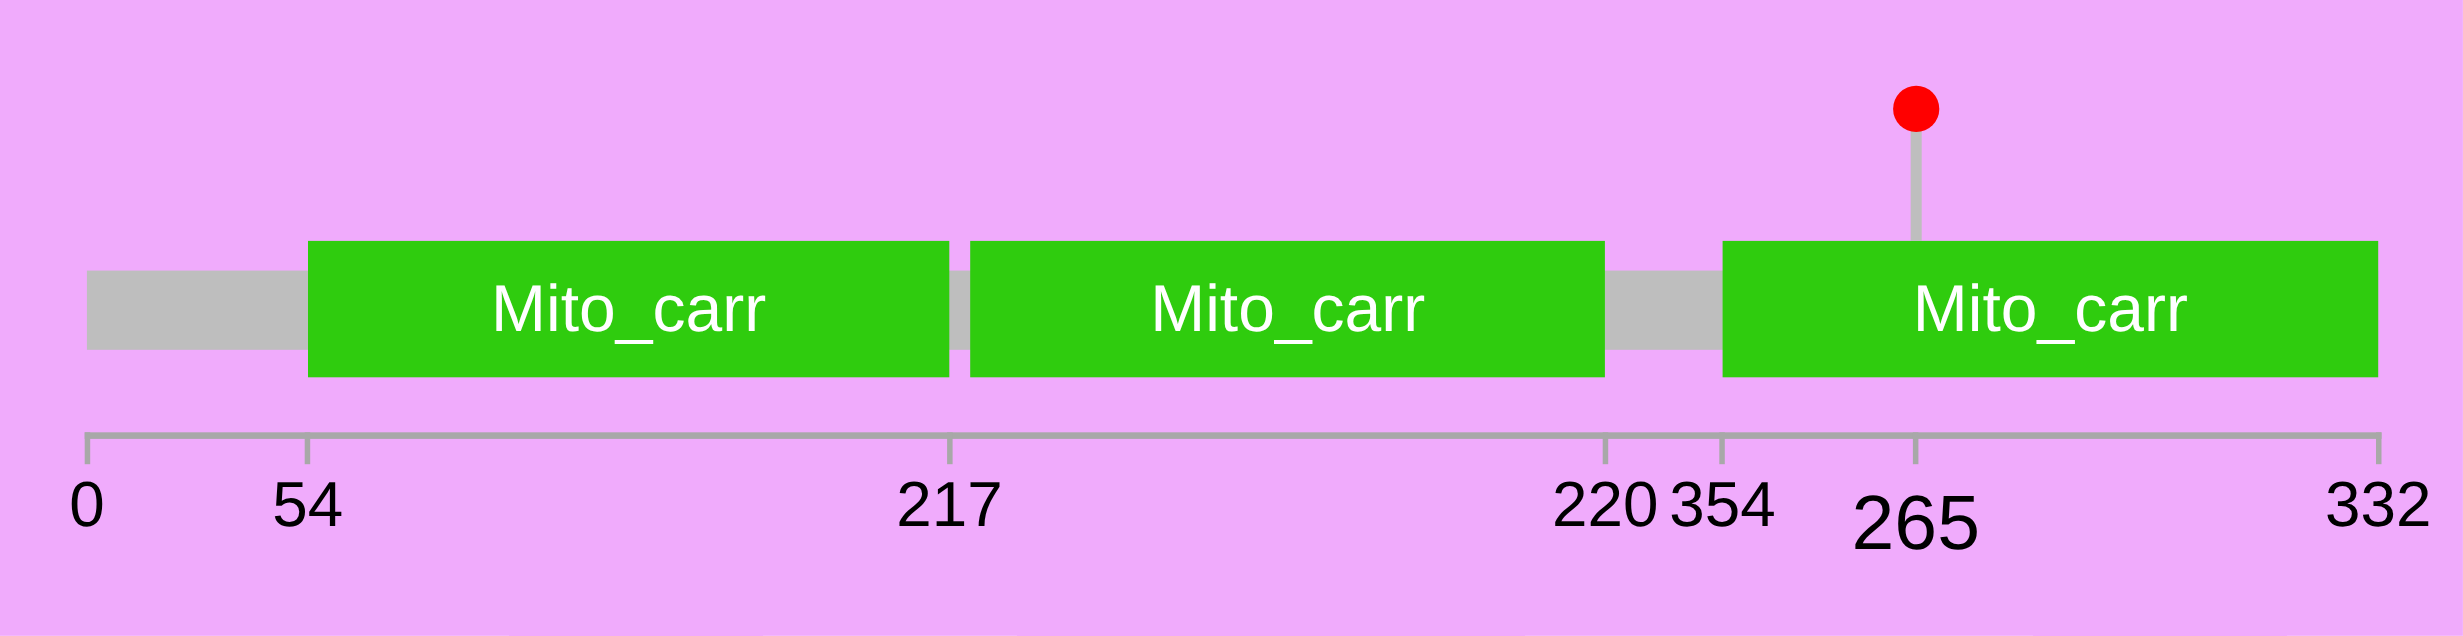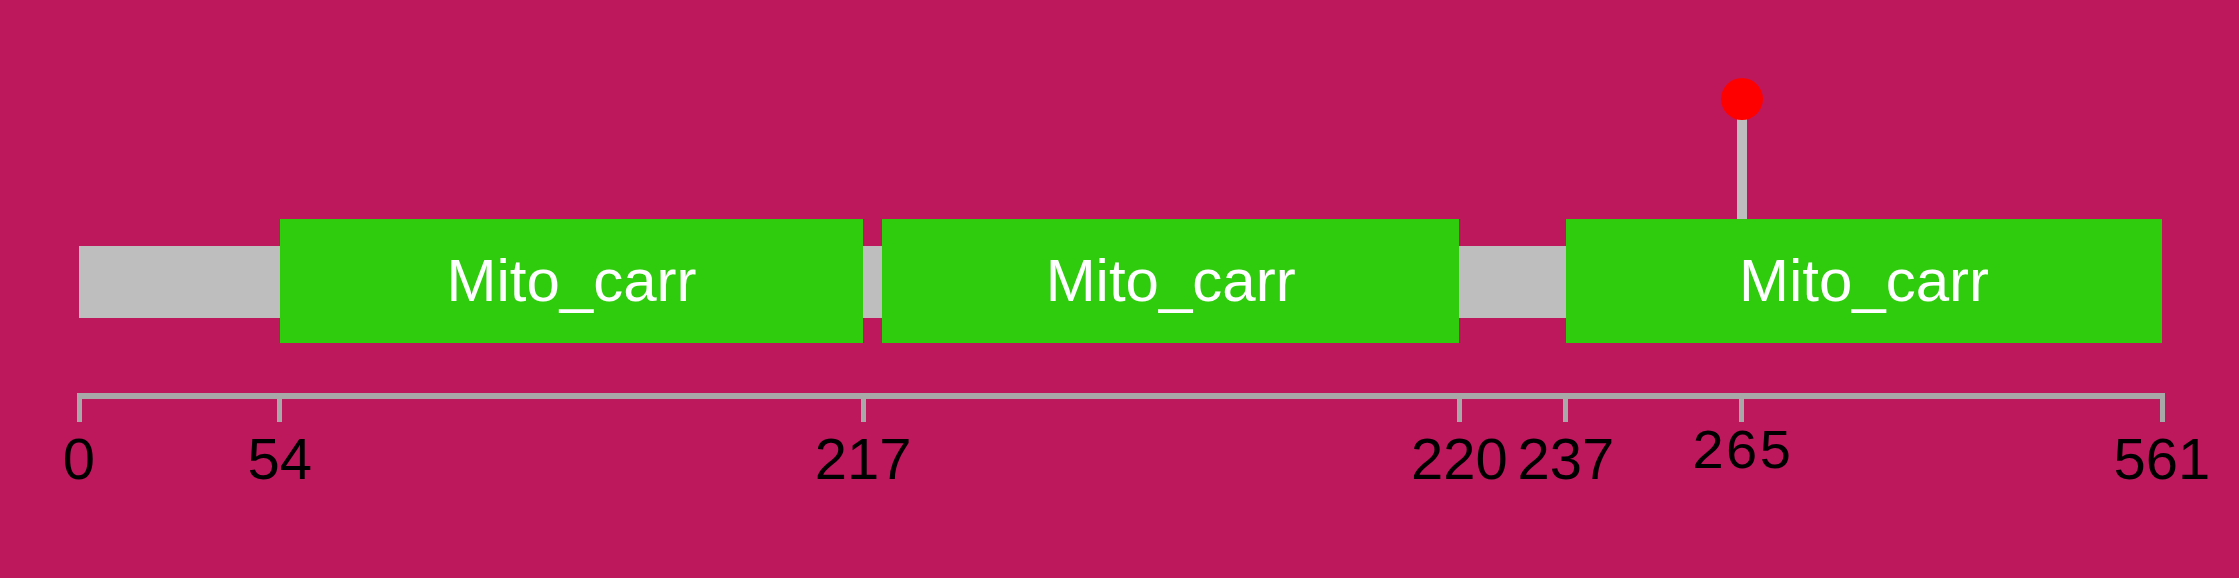--- a/index.html
+++ b/index.html
@@ -28,21 +28,21 @@
     position: absolute;
     transform: translateX(-50%);
     white-space: nowrap;
     line-height: 1;
     font-weight: 400;
   }
 </style>
 </head>
 <body>
 
-<div class="figure" id="figure" style="background: #be185d;">
+<div class="figure" id="figure" style="background: #f0abfc;">
   <div class="abs" id="backbone" style="left: 79px; top: 246px; width: 2083px; height: 72px; background: rgb(190, 190, 190);"></div>
   <div id="domains">
       <div class="domain-box" style="left: 279.771px; top: 219px; width: 583.491px; height: 124px; background: rgb(47, 204, 14);">
         <span class="domain-label" style="color: rgb(255, 255, 255); font-size: 60px;">Mito_carr</span>
       </div>
       <div class="domain-box" style="left: 882.084px; top: 219px; width: 577.217px; height: 124px; background: rgb(47, 204, 14);">
         <span class="domain-label" style="color: rgb(255, 255, 255); font-size: 60px;">Mito_carr</span>
       </div>
       <div class="domain-box" style="left: 1565.96px; top: 219px; width: 596.039px; height: 124px; background: rgb(47, 204, 14);">
         <span class="domain-label" style="color: rgb(255, 255, 255); font-size: 60px;">Mito_carr</span>
@@ -61,18 +61,18 @@
         <div class="abs" style="left: 1456.8px; top: 393px; width: 5px; height: 29px; background: rgb(168, 168, 168);"></div>
         <div class="abs" style="left: 1563.46px; top: 393px; width: 5px; height: 29px; background: rgb(168, 168, 168);"></div>
         <div class="abs" style="left: 1739.14px; top: 393px; width: 5px; height: 29px; background: rgb(168, 168, 168);"></div>
         <div class="abs" style="left: 2159.5px; top: 393px; width: 5px; height: 29px; background: rgb(168, 168, 168);"></div>
       </div>
     <div id="tick-labels">
         <div class="tick-label" style="left: 79px; top: 430px; font-size: 58px; color: rgb(0, 0, 0);">0</div>
         <div class="tick-label" style="left: 279.771px; top: 430px; font-size: 58px; color: rgb(0, 0, 0);">54</div>
         <div class="tick-label" style="left: 863.262px; top: 430px; font-size: 58px; color: rgb(0, 0, 0);">217</div>
         <div class="tick-label" style="left: 1459.3px; top: 430px; font-size: 58px; color: rgb(0, 0, 0);">220</div>
-        <div class="tick-label" style="left: 1565.96px; top: 430px; font-size: 58px; color: rgb(0, 0, 0);">237</div>
-        <div class="tick-label" style="left: 1741.64px; top: 425px; font-size: 56px; color: rgb(0, 0, 0); font-family: Liberation Mono, monospace;">265</div>
-        <div class="tick-label" style="left: 2162px; top: 430px; font-size: 58px; color: rgb(0, 0, 0);">561</div>
+        <div class="tick-label" style="left: 1565.96px; top: 430px; font-size: 58px; color: rgb(0, 0, 0);">354</div>
+        <div class="tick-label" style="left: 1741.64px; top: 440px; font-size: 70px; color: rgb(0, 0, 0);">265</div>
+        <div class="tick-label" style="left: 2162px; top: 430px; font-size: 58px; color: rgb(0, 0, 0);">332</div>
       </div>
   </div>
 </div>
 
 </body></html>

